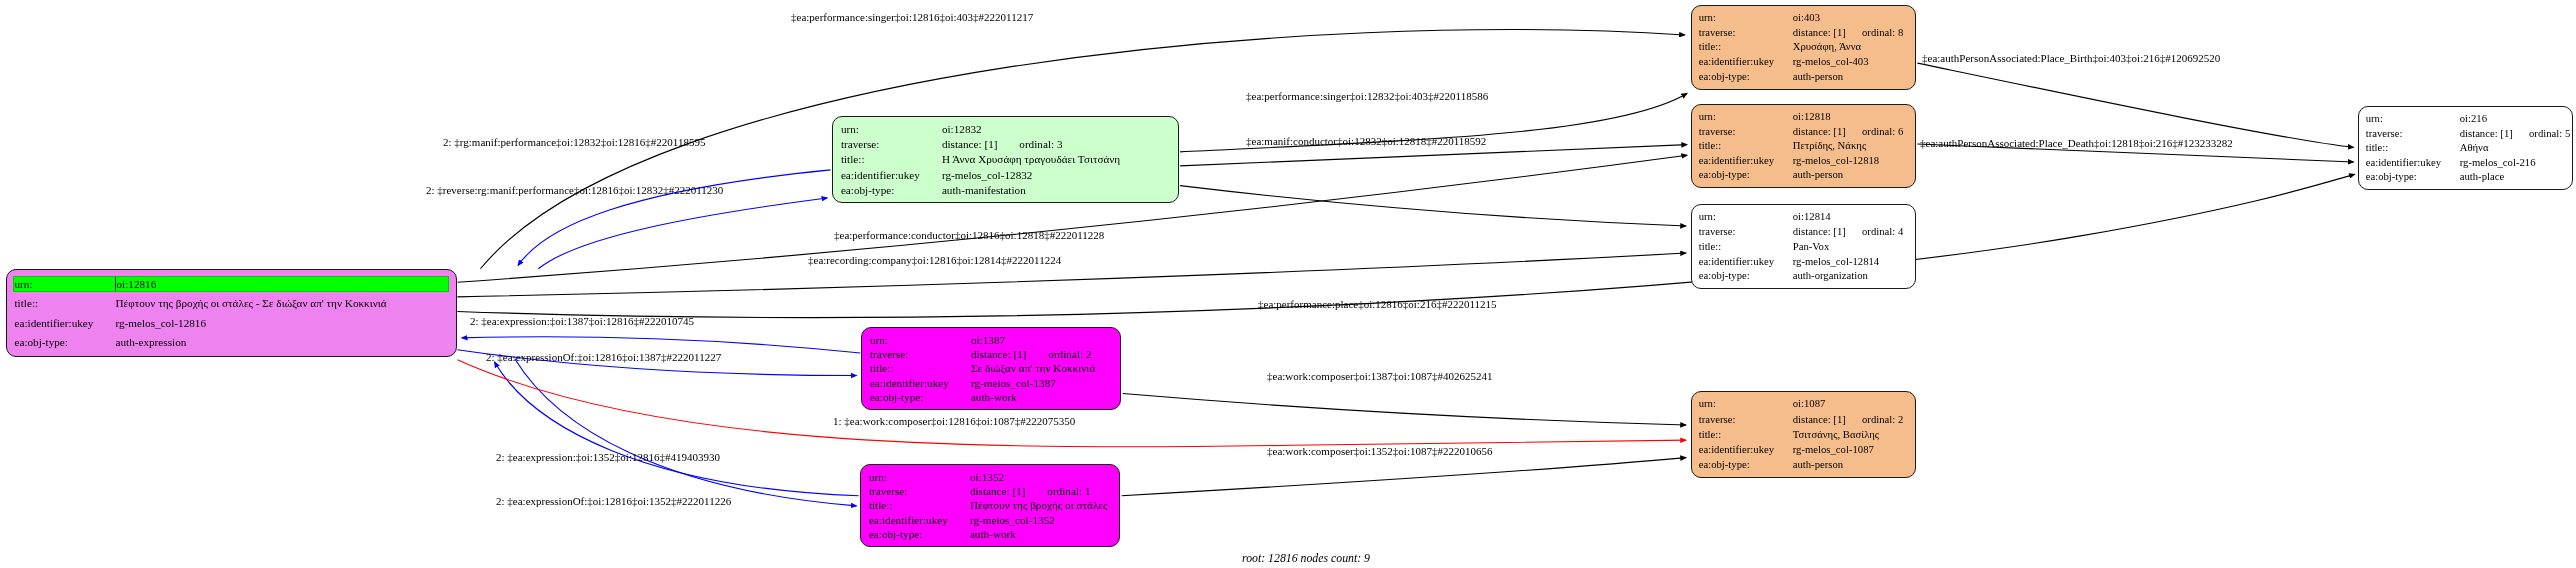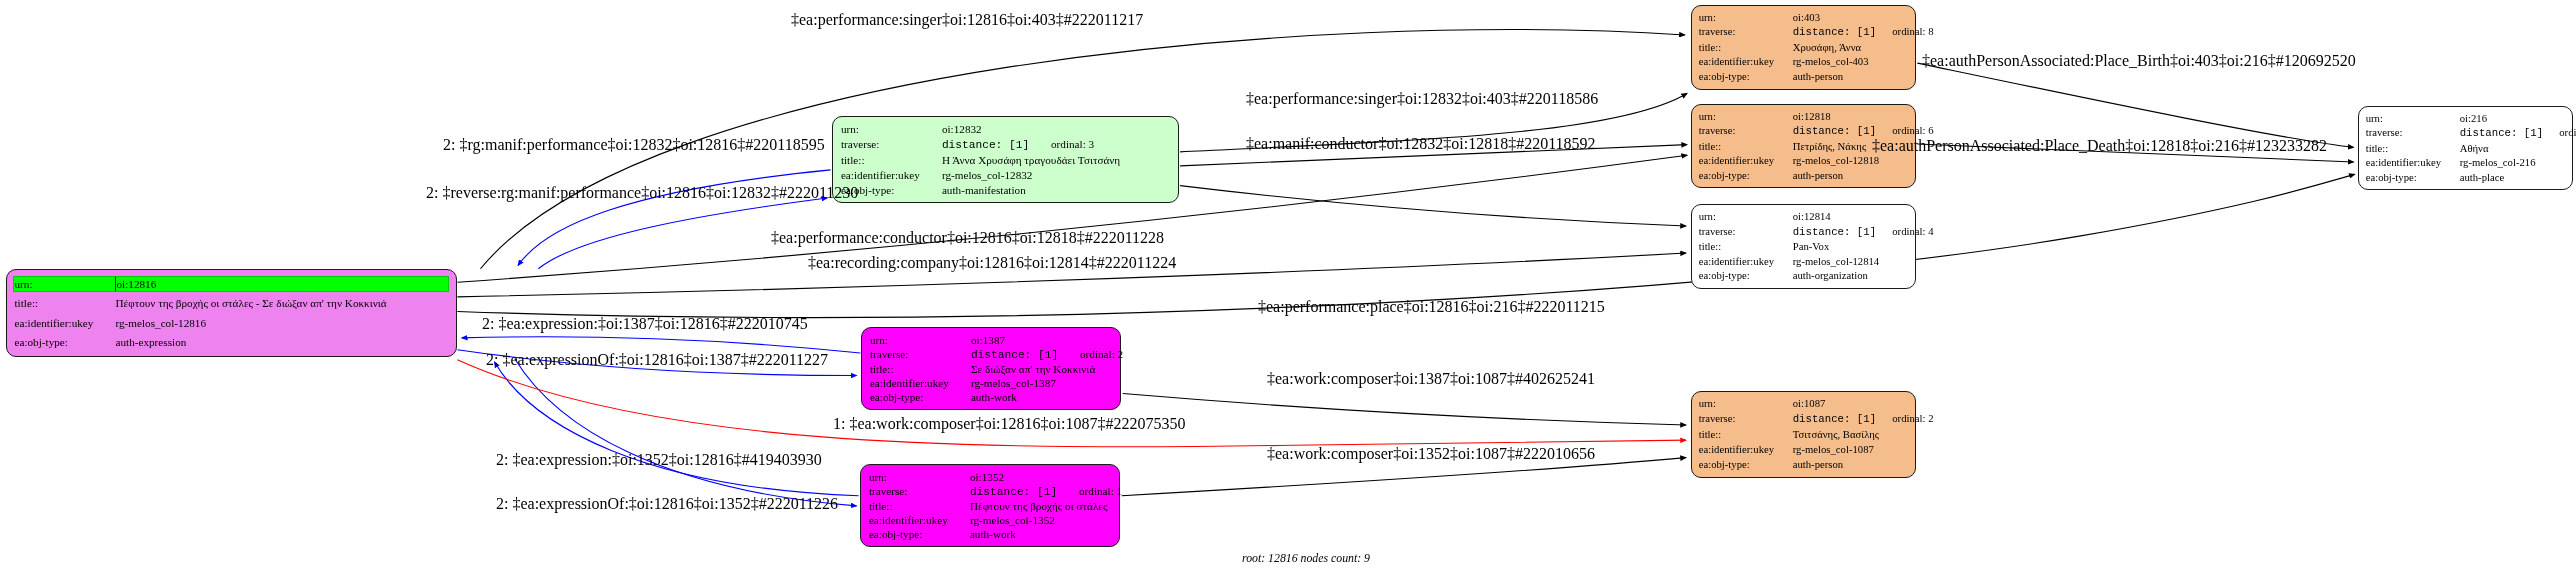--- a/index.html
+++ b/index.html
@@ -22,32 +22,32 @@
     flex-direction:column;
     justify-content:space-around;
     font-size:11.2px;
     color:#000;
   }
   .node.sm{font-size:10.7px;padding:4.5px 6.7px;}
   .row{display:flex;align-items:baseline;white-space:nowrap;line-height:1.25;}
   .k{width:101px;flex:none;}
   .sm .k{width:94px;}
   .v{flex:1;white-space:nowrap;}
-  .trav span:first-child{margin-right:19px;font-family:Liberation Mono, monospace;}
+  .trav span:first-child{margin-right:19px;}
   .sm .trav span:first-child{margin-right:13.5px;}
   .hl{background:#00ff00;outline:0.6px solid #00cc00;}
   .hl .k{border-right:0.6px solid #222;}
   .node.root{background:#ee82ee;}
   .node.manifestation{background:#ccffcc;}
   .node.work{background:#ff00ff;}
   .node.person{background:#f6bd8c;}
   .node.plain{background:#ffffff;}
   .elabel{
     position:absolute;
-    font-size:16px;
+    font-size:11px;
     white-space:nowrap;
     color:#000;
   }
   .footer{
     position:absolute;
     font-size:11.8px;
     color:#000;
     font-style:italic;
   }
 </style>
@@ -316,29 +316,29 @@
       <span class="k">ea:obj-type:</span>
       <span class="v">auth-place</span>
     </div>
   </div>
 
   <div class="elabel" style="left:791px;top:11.2px">‡ea:performance:singer‡oi:12816‡oi:403‡#222011217</div>
   <div class="elabel" style="left:1246px;top:90px">‡ea:performance:singer‡oi:12832‡oi:403‡#220118586</div>
   <div class="elabel" style="left:443px;top:136px">2: ‡rg:manif:performance‡oi:12832‡oi:12816‡#220118595</div>
   <div class="elabel" style="left:426px;top:184px">2: ‡reverse:rg:manif:performance‡oi:12816‡oi:12832‡#222011230</div>
   <div class="elabel" style="left:1246px;top:135px">‡ea:manif:conductor‡oi:12832‡oi:12818‡#220118592</div>
-  <div class="elabel" style="left:771px;top:229px">‡ea:performance:conductor‡oi:12816‡oi:12818‡#222011228</div>
+  <div class="elabel" style="left:834px;top:229px">‡ea:performance:conductor‡oi:12816‡oi:12818‡#222011228</div>
   <div class="elabel" style="left:808px;top:254px">‡ea:recording:company‡oi:12816‡oi:12814‡#222011224</div>
   <div class="elabel" style="left:1258px;top:298px">‡ea:performance:place‡oi:12816‡oi:216‡#222011215</div>
-  <div class="elabel" style="left:482px;top:315px">2: ‡ea:expression:‡oi:1387‡oi:12816‡#222010745</div>
+  <div class="elabel" style="left:470px;top:315px">2: ‡ea:expression:‡oi:1387‡oi:12816‡#222010745</div>
   <div class="elabel" style="left:486px;top:351px">2: ‡ea:expressionOf:‡oi:12816‡oi:1387‡#222011227</div>
   <div class="elabel" style="left:1267px;top:370px">‡ea:work:composer‡oi:1387‡oi:1087‡#402625241</div>
   <div class="elabel" style="left:833px;top:415px">1: ‡ea:work:composer‡oi:12816‡oi:1087‡#222075350</div>
   <div class="elabel" style="left:1267px;top:445px">‡ea:work:composer‡oi:1352‡oi:1087‡#222010656</div>
   <div class="elabel" style="left:496px;top:451px">2: ‡ea:expression:‡oi:1352‡oi:12816‡#419403930</div>
   <div class="elabel" style="left:496px;top:495px">2: ‡ea:expressionOf:‡oi:12816‡oi:1352‡#222011226</div>
   <div class="elabel" style="left:1922px;top:52px">‡ea:authPersonAssociated:Place_Birth‡oi:403‡oi:216‡#120692520</div>
-  <div class="elabel" style="left:1872px;top:137px">‡ea:authPersonAssociated:Place_Death‡oi:12818‡oi:216‡#123233282</div>
+  <div class="elabel" style="left:1920px;top:137px">‡ea:authPersonAssociated:Place_Death‡oi:12818‡oi:216‡#123233282</div>
 
   <div class="footer" style="left:1242px;top:551px">root: 12816 nodes count: 9</div>
 
 </div>
 
 
 </body></html>

